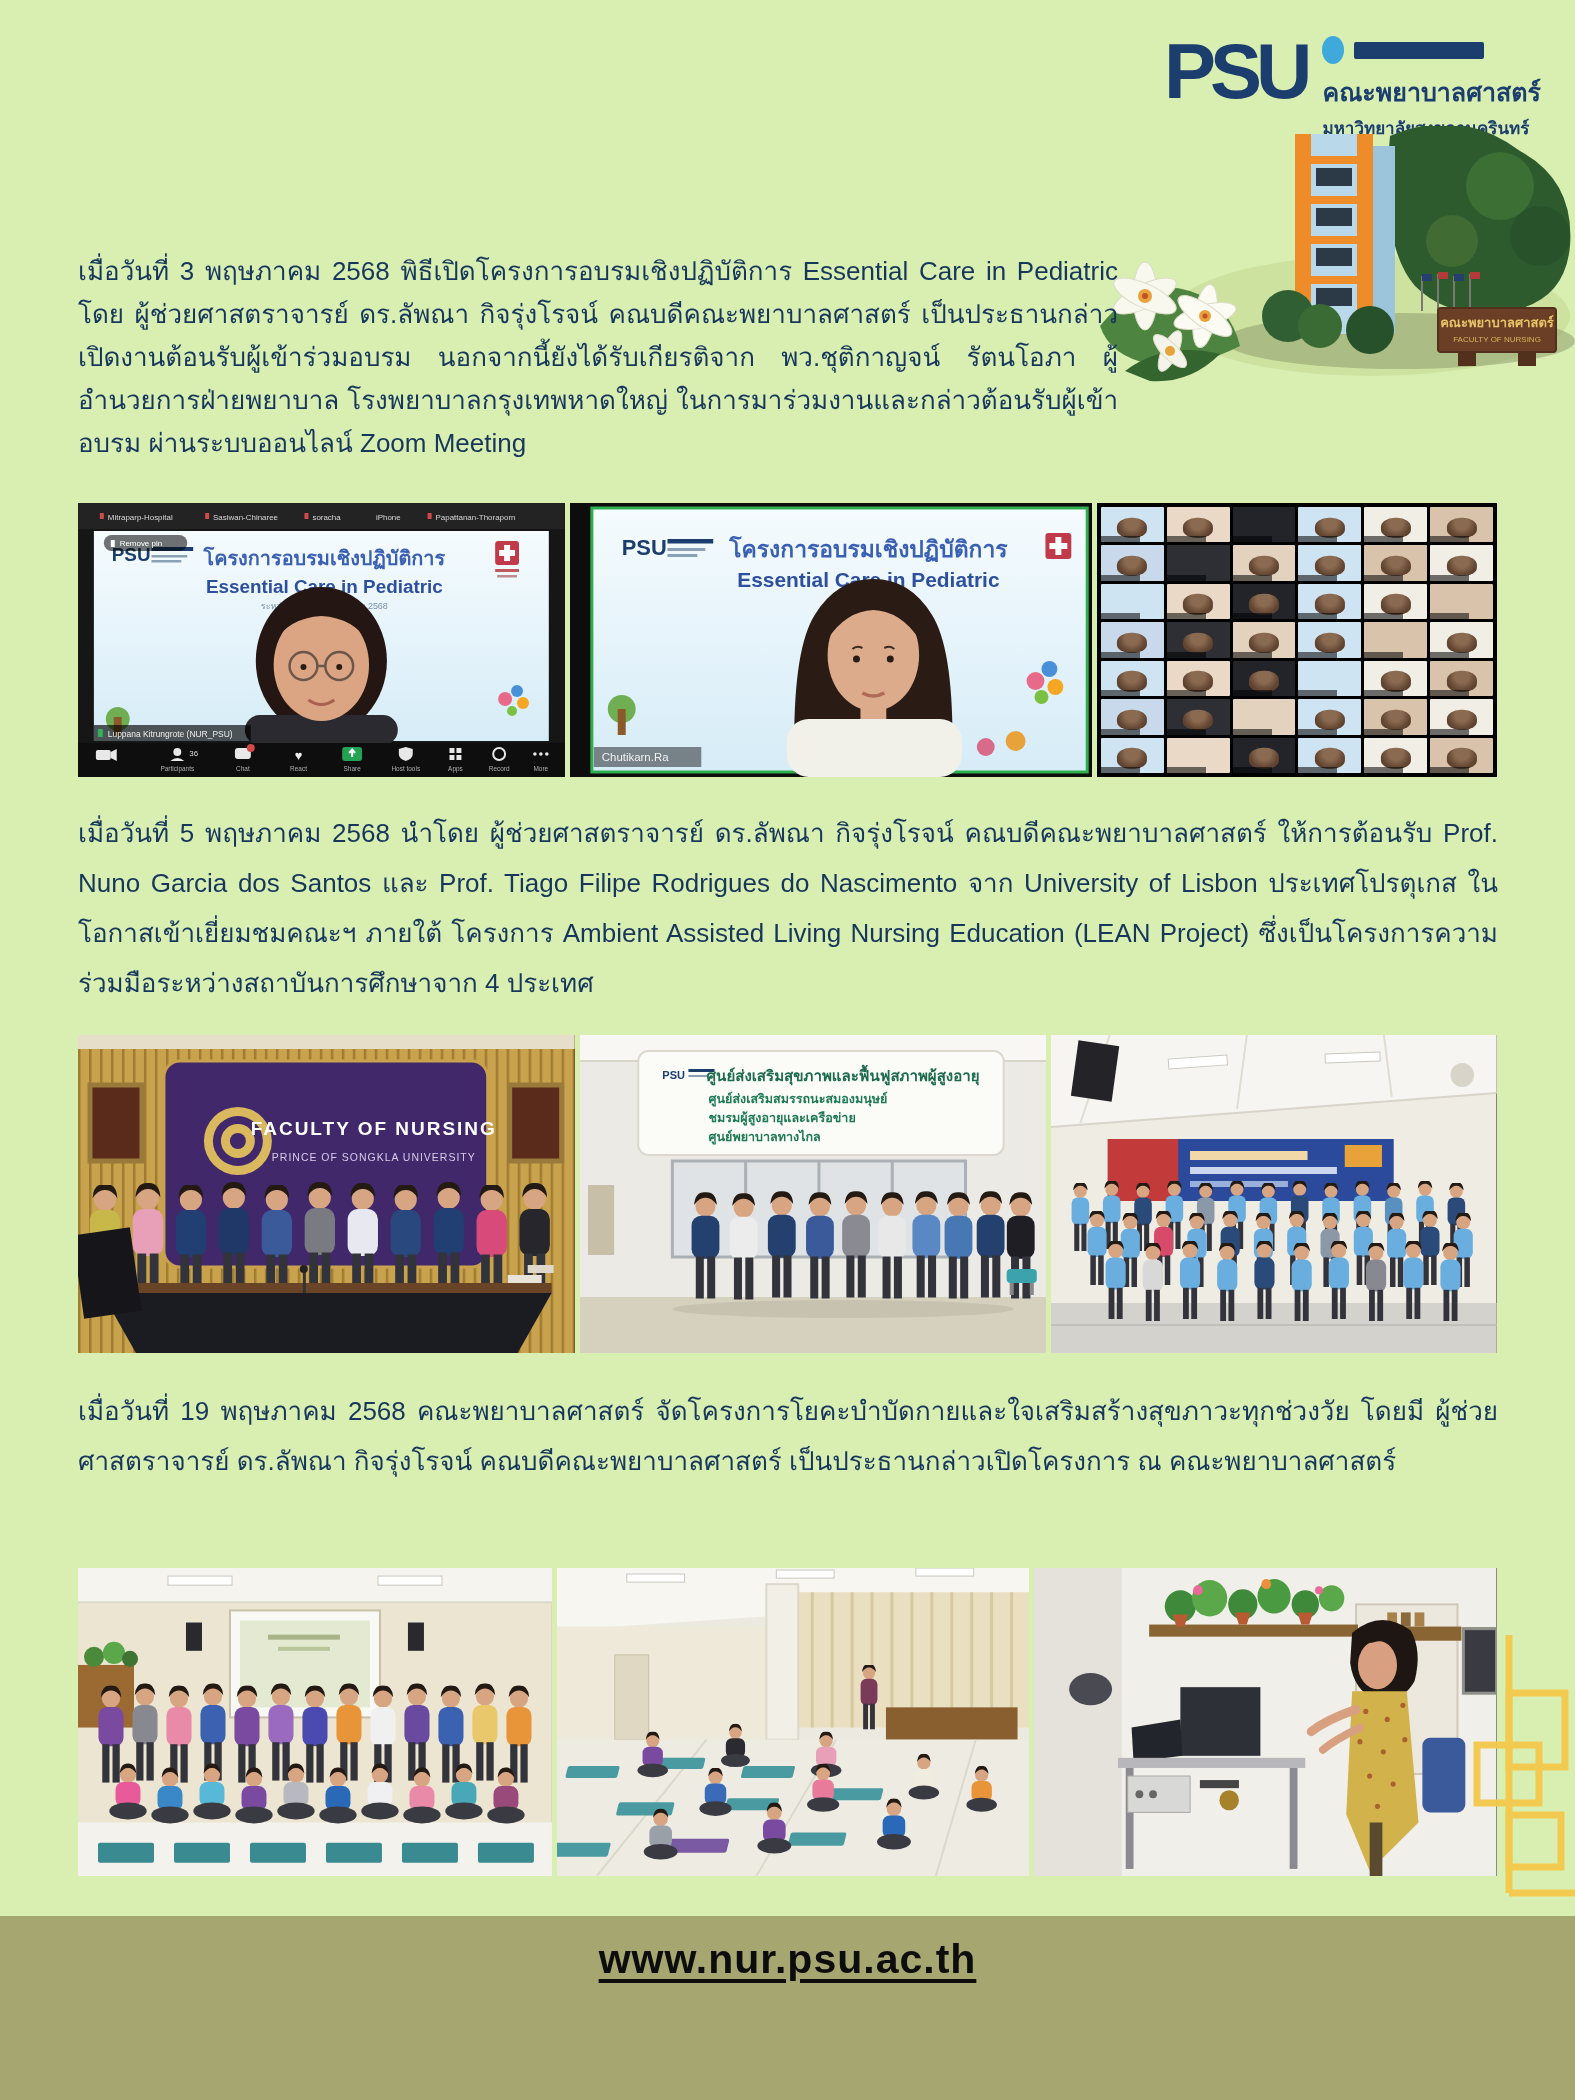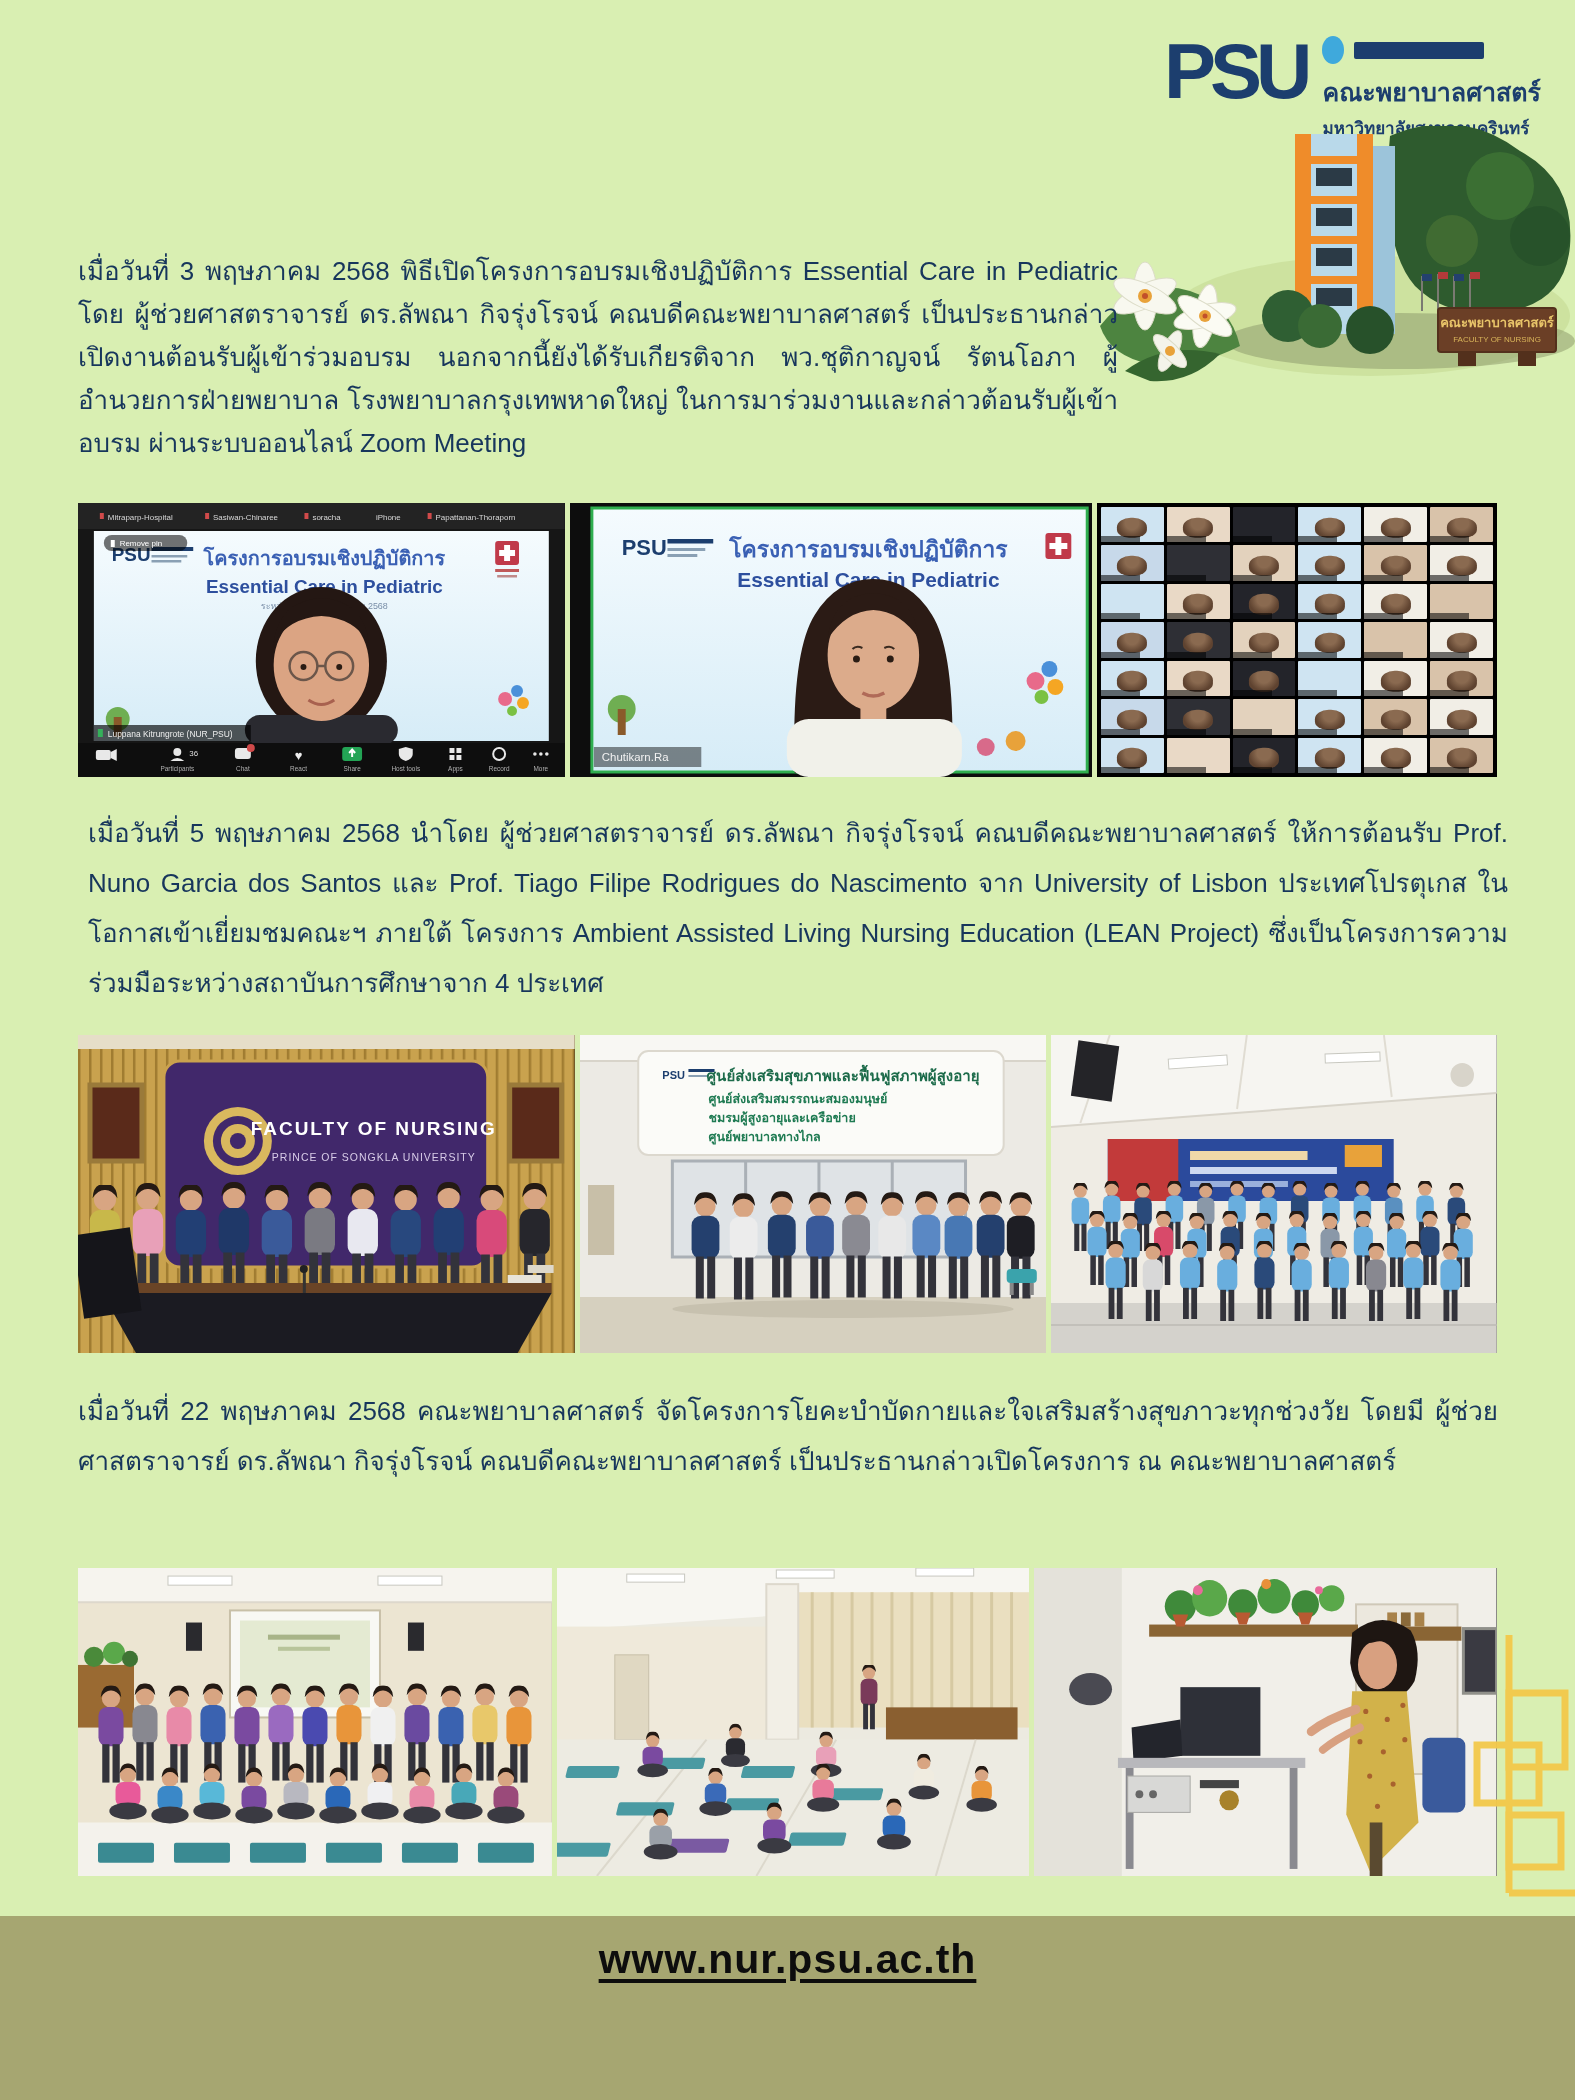--- a/index.html
+++ b/index.html
@@ -17,21 +17,21 @@
   .logo-bar { width:130px; height:17px; background:#1c3e6e; border-radius:2px; }
   .logo-fac { font-size:25px; font-weight:800; color:#1c3e6e; }
   .logo-uni { font-size:17px; font-weight:600; color:#1c3e6e; margin-top:2px; }
 
   .building { position:absolute; top:126px; right:0; width:505px; height:266px; }
   .building svg { width:100%; height:100%; display:block; }
 
   
   .para { position:absolute; color:#17365c; font-size:26px; text-align:justify; font-weight:500; }
   .para1 { left:78px; top:250px; width:1040px; line-height:43px; }
-  .para2 { left:78px; top:808px; width:1420px; line-height:50px;margin-left:10px; }
+  .para2 { left:78px; top:808px; width:1420px; line-height:50px; }
   .para3 { left:78px; top:1386px; width:1420px; line-height:50px; }
 
   
   .row { position:absolute; left:78px; width:1419px; display:flex; gap:5px; }
   .row1 { top:503px; height:274px; }
   .row2 { top:1035px; height:318px; }
   .row3 { top:1568px; height:308px; }
   .photo { height:100%; overflow:hidden; position:relative; background:#111; }
   .photo svg { width:100%; height:100%; display:block; }
   .w1a{flex:0 0 34.3%;} .w1b{flex:0 0 36.8%;} .w1c{flex:1;}
@@ -593,21 +593,21 @@
             <use href="#figS" x="240" y="208" width="32" height="78" style="color:#69aede"></use>
           <use href="#figS" x="278" y="206" width="32" height="78" style="color:#69aede"></use>
             <use href="#figS" x="316" y="208" width="32" height="78" style="color:#888890"></use>
           <use href="#figS" x="354" y="206" width="32" height="78" style="color:#69aede"></use>
             <use href="#figS" x="392" y="208" width="32" height="78" style="color:#69aede"></use>
         </g>
       </svg>
     </div>
   </div>
 
-  <p class="para para3">เมื่อวันที่ 22 พฤษภาคม 2568 คณะพยาบาลศาสตร์ จัดโครงการโยคะบำบัดกายและใจเสริมสร้างสุขภาวะทุกช่วงวัย โดยมี ผู้ช่วยศาสตราจารย์ ดร.ลัพณา  กิจรุ่งโรจน์ คณบดีคณะพยาบาลศาสตร์ เป็นประธานกล่าวเปิดโครงการ ณ คณะพยาบาลศาสตร์</p>
+  <p class="para para3">เมื่อวันที่ 19 พฤษภาคม 2568 คณะพยาบาลศาสตร์ จัดโครงการโยคะบำบัดกายและใจเสริมสร้างสุขภาวะทุกช่วงวัย โดยมี ผู้ช่วยศาสตราจารย์ ดร.ลัพณา  กิจรุ่งโรจน์ คณบดีคณะพยาบาลศาสตร์ เป็นประธานกล่าวเปิดโครงการ ณ คณะพยาบาลศาสตร์</p>
 
   <div class="row row3">
 
     <div class="photo w3a">
       <svg viewBox="0 0 474 305" preserveAspectRatio="none">
         <rect width="474" height="305" fill="#ece5d2"></rect>
         <rect width="474" height="34" fill="#f6f4ee"></rect>
           <line x1="0" y1="34" x2="474" y2="34" stroke="#ddd8cc" stroke-width="2"></line>
         <rect x="90" y="8" width="64" height="9" fill="#fff" stroke="#c8c8c0"></rect>
         <rect x="300" y="8" width="64" height="9" fill="#fff" stroke="#c8c8c0"></rect>

